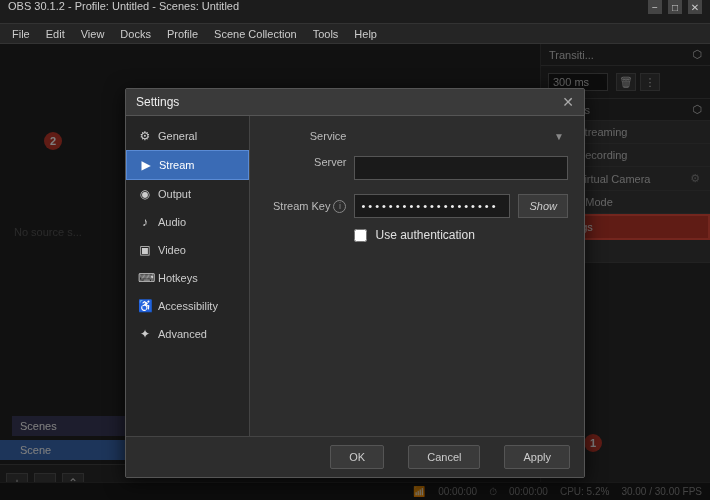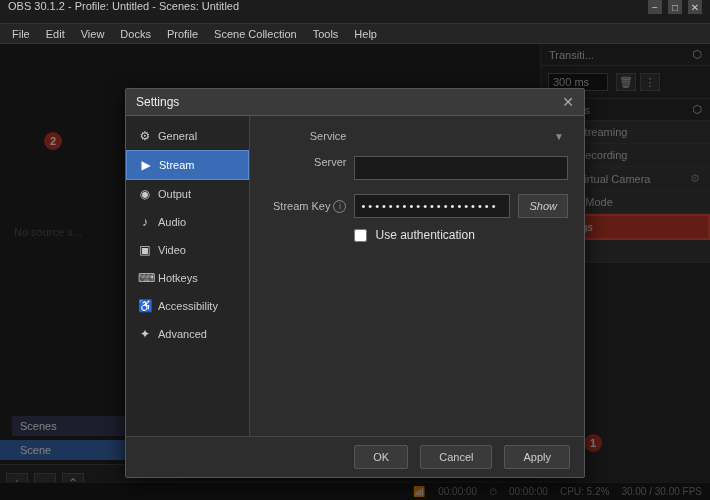--- a/index.html
+++ b/index.html
@@ -450,21 +450,21 @@
     .checkbox-row {
       display: flex;
       align-items: center;
       gap: 8px;
       margin-top: 10px;
       padding-left: 88px;
     }
     .modal-footer {
       display: flex;
       justify-content: flex-end;
-      gap: 12px;
+      gap: 24px;
       padding: 8px 14px;
       border-top: 1px solid #444;
       background: #2d2d2d;
     }
     .footer-btn {
       padding: 5px 18px;
       font-size: 11px;
       cursor: pointer;
       border: 1px solid #555;
       background: #3a3a3a;

